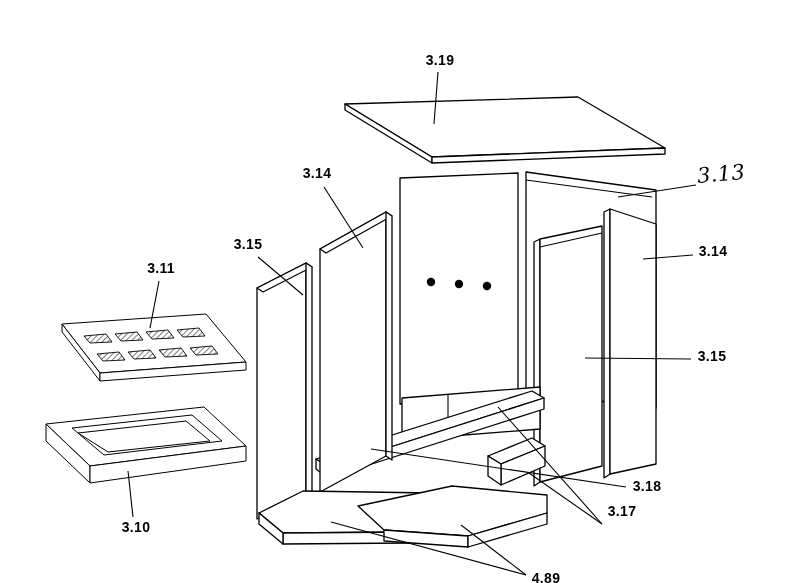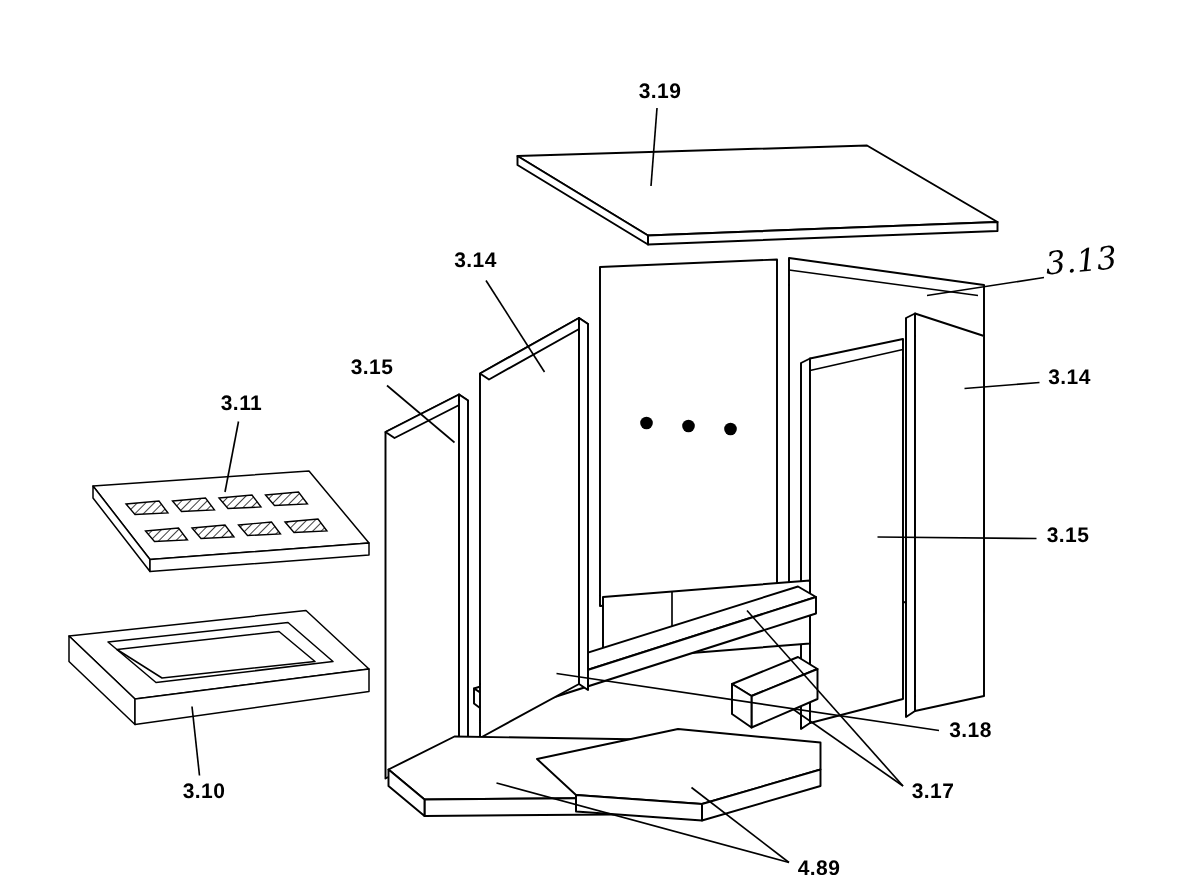--- a/index.html
+++ b/index.html
@@ -158,19 +158,19 @@
   <div class="lbl" style="left:161px;top:224px;text-align:right;">3.11</div>
 
   <div class="lbl lbl-hand" style="left:721px;top:126px;">3.13</div>
 
   <div class="lbl" style="left:713px;top:207px;">3.14</div>
 
   <div class="lbl" style="left:712px;top:312px;">3.15</div>
 
   <div class="lbl" style="left:647px;top:442px;text-align:right;">3.18</div>
 
-  <div class="lbl" style="left:622px;top:483px;">3.17</div>
+  <div class="lbl" style="left:622px;top:467px;">3.17</div>
 
   <div class="lbl" style="left:546px;top:534px;">4.89</div>
 
   <div class="lbl" style="left:136px;top:483px;">3.10</div>
 
 </div>
 
 </body></html>

